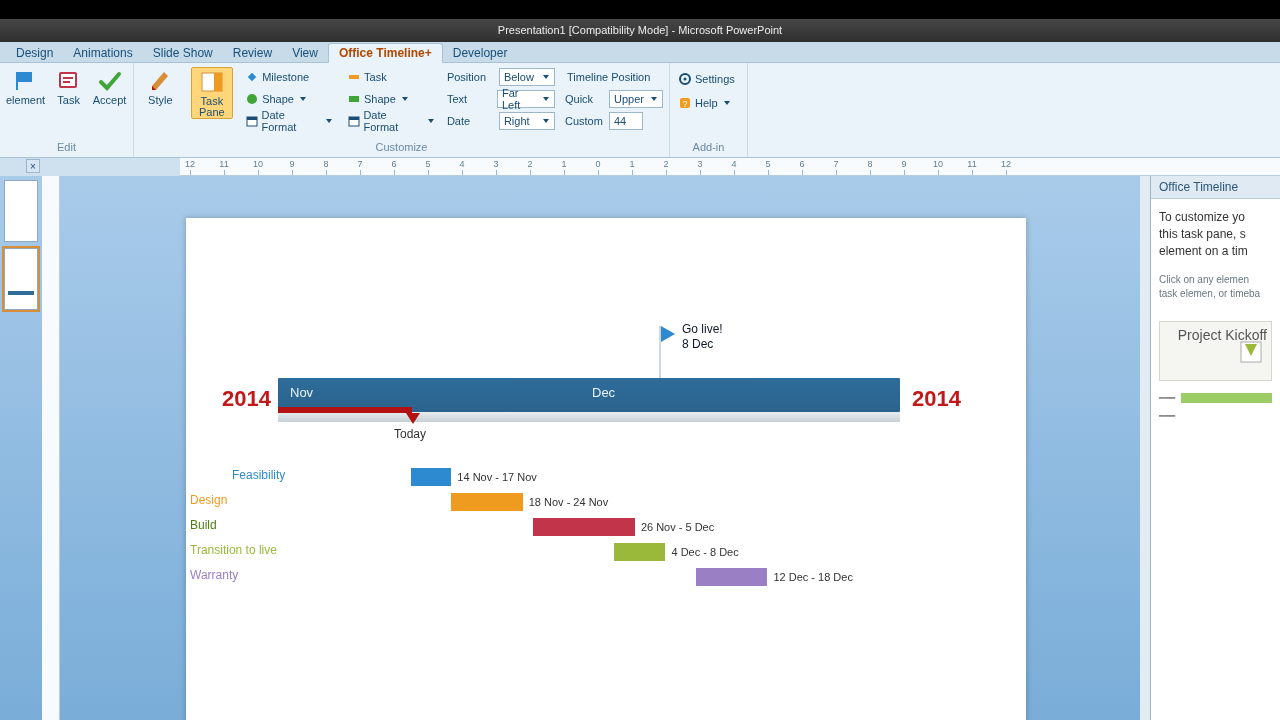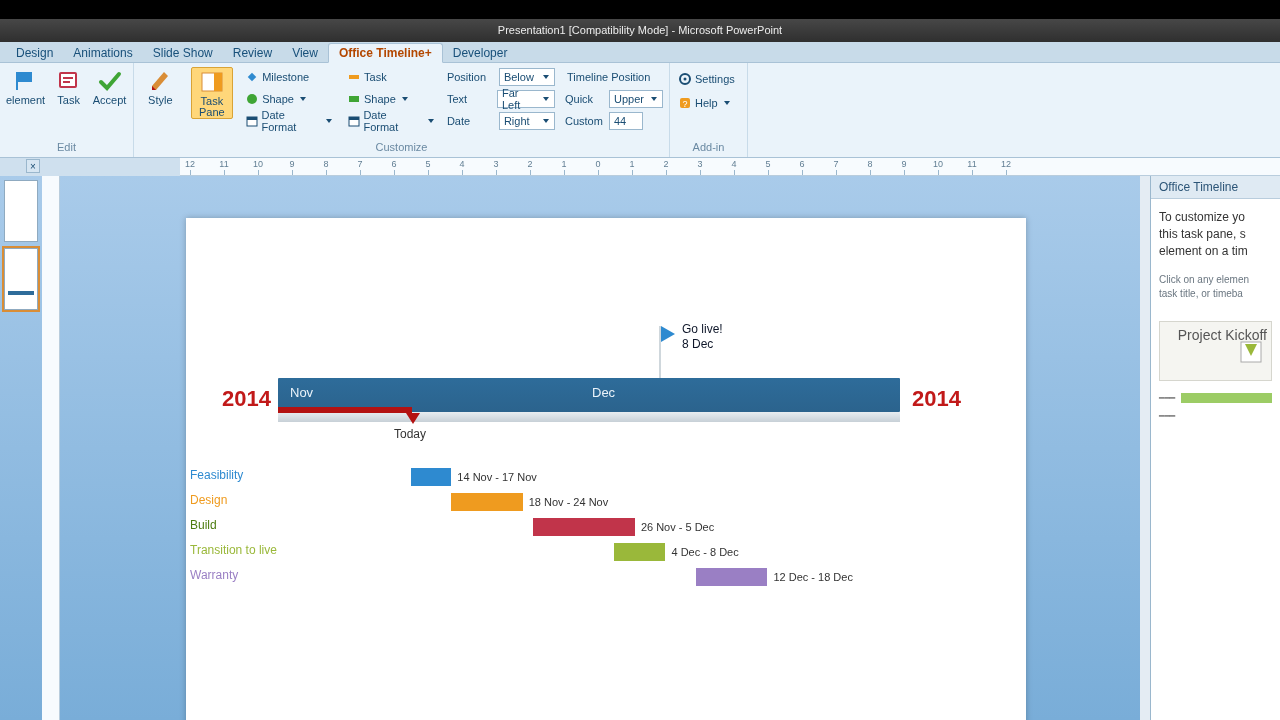--- a/index.html
+++ b/index.html
@@ -401,21 +401,21 @@
 
         <div class="tl-flagpole"></div>
         <div class="tl-flag"></div>
         <div class="tl-flag-txt">
           <div>Go live!</div>
           <div>8 Dec</div>
         </div>
 
         <div id="task-rows">
             <div class="task-row" style="top: 250px;">
-              <span class="name" style="color: rgb(46, 138, 208);">Feasibility</span>
+              <span class="name" style="color: rgb(46, 138, 208); margin-left: 42px;">Feasibility</span>
               <span class="bar" style="left: 224.557px; width: 40.7869px; background: rgb(46, 138, 208);"></span>
               <span class="dates" style="left: 271.344px;">14 Nov - 17 Nov</span>
             </div>
             <div class="task-row" style="top: 275px;">
               <span class="name" style="color: rgb(239, 155, 31);">Design</span>
               <span class="bar" style="left: 265.344px; width: 71.377px; background: rgb(239, 155, 31);"></span>
               <span class="dates" style="left: 342.721px;">18 Nov - 24 Nov</span>
             </div>
             <div class="task-row" style="top: 300px;">
               <span class="name" style="color: #4d7c0f;">Build</span>
@@ -439,21 +439,21 @@
     <div class="taskpane">
       <div class="tp-head">Office Timeline</div>
       <div class="tp-body">
         <div>
           <div>To customize yo</div>
           <div>this task pane, s</div>
           <div>element on a tim</div>
         </div>
         <div class="tp-note">
           <div>Click on any elemen</div>
-          <div>task title, or timeba</div>
+          <div>task elemen, or timeba</div>
         </div>
         <div class="tp-preview">
           <div class="mini-card">
             <div style="text-align:right; font-size:14px;">Project Kickoff</div>
             <svg width="28" height="28" style="position:absolute; right:6px; top:16px;">
               <rect x="4" y="4" width="20" height="20" fill="#fff" stroke="#aaa"></rect>
               <polygon points="8,6 20,6 14,18" fill="#9ab83a"></polygon>
             </svg>
           </div>
           <div class="mini-row">

